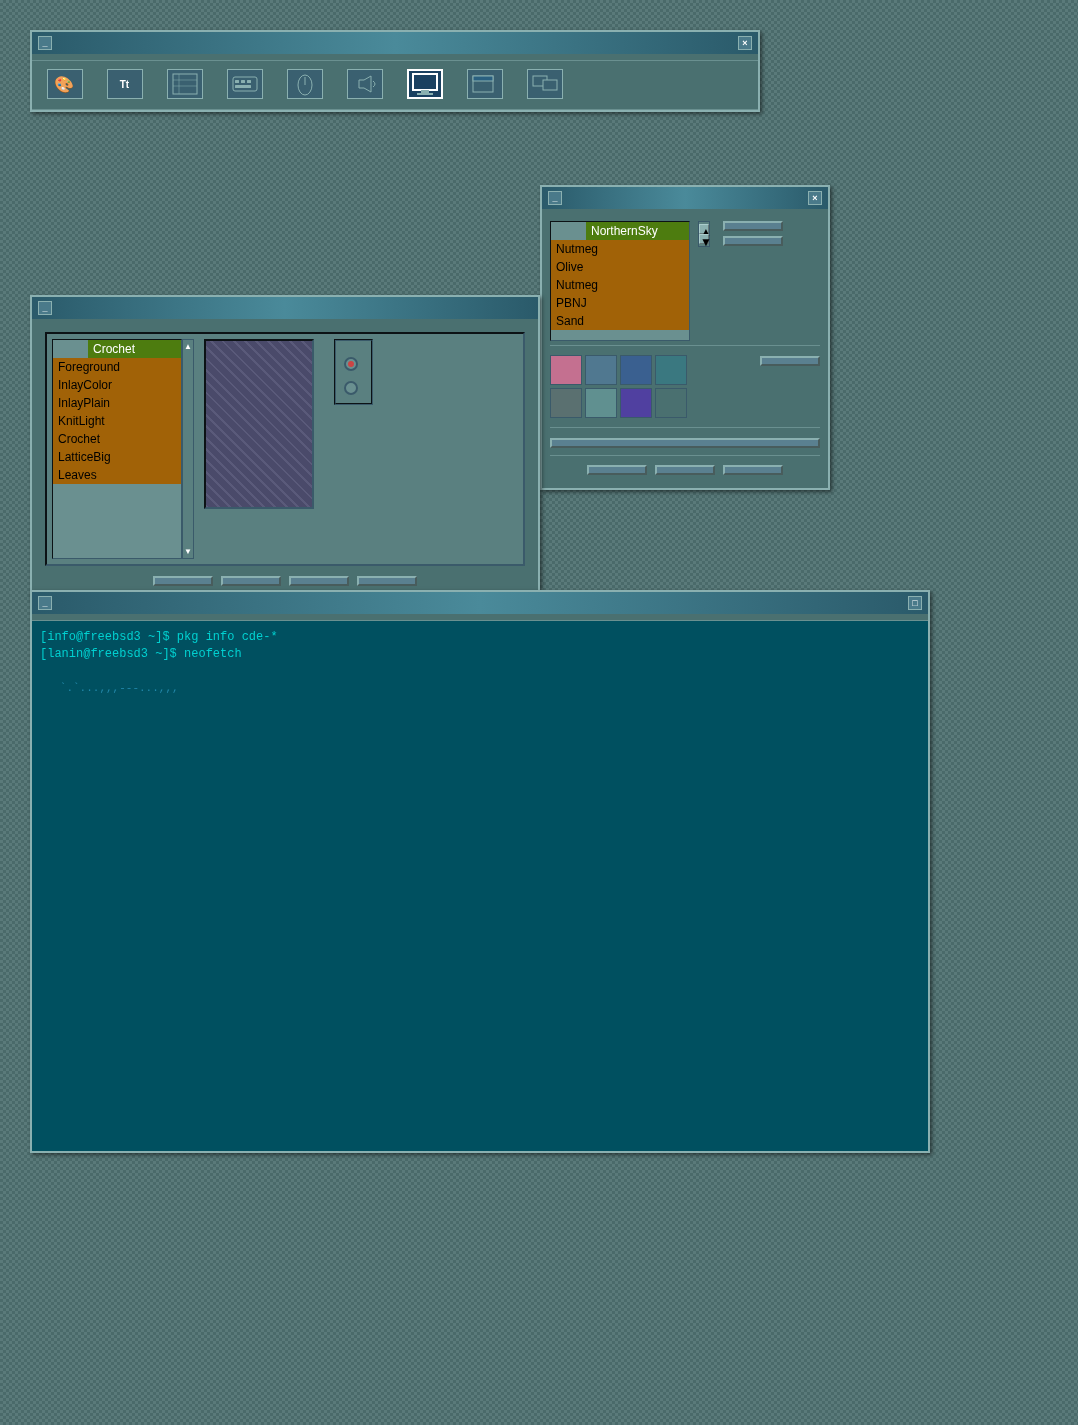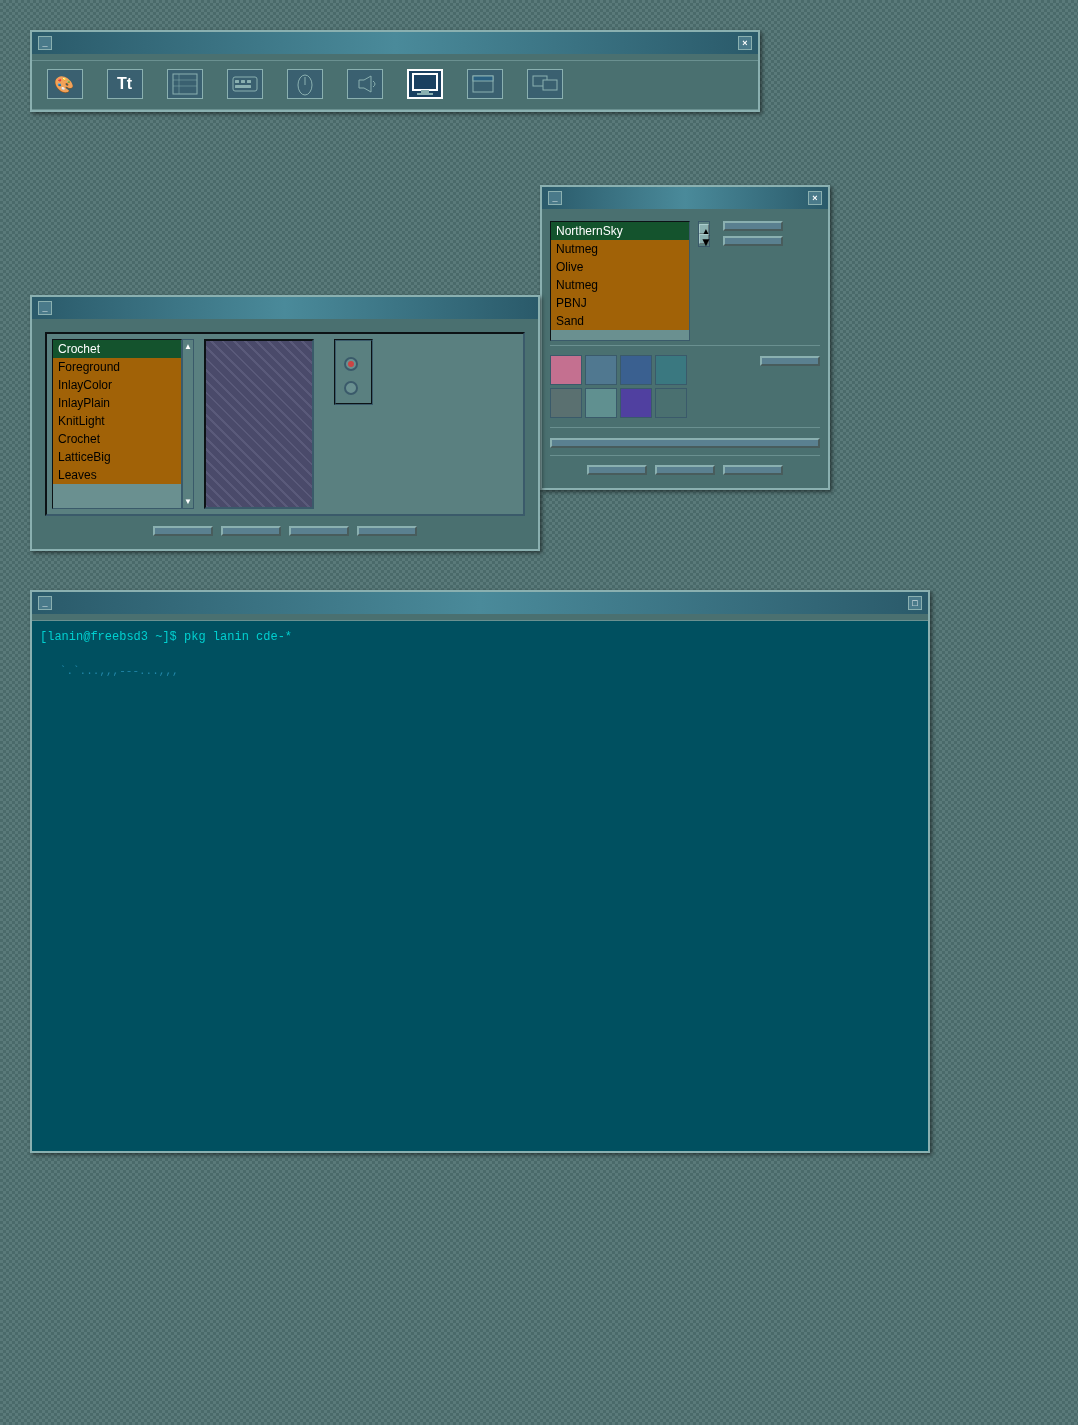--- a/index.html
+++ b/index.html
@@ -148,22 +148,23 @@
 
     .listbox-item {
       padding: 2px 5px;
       color: black;
       font-size: 12px;
       cursor: pointer;
       background: #a16207;
     }
 
     .listbox-item.selected {
-      background: #14532d;
-      color: white;
+      background: #4d7c0f;
+      color: white;
+      margin-left: 35px;
     }
 
     .cde-button {
       background: #5a8090;
       border: 2px outset #8ab0b0;
       color: white;
       font-size: 12px;
       padding: 3px 10px;
       cursor: pointer;
       min-width: 60px;
@@ -286,21 +287,21 @@
   <div class="menubar">
     <span class="menubar-item"></span>
     <span class="menubar-item menubar-right"></span>
   </div>
   <div class="toolbar">
     <div class="toolbar-item">
       <div class="toolbar-icon">🎨</div>
       <span></span>
     </div>
     <div class="toolbar-item">
-      <div class="toolbar-icon" style="font-weight:bold;font-size:16px;">Tt</div>
+      <div class="toolbar-icon" style="font-weight:bold;font-size:10px;">Tt</div>
       <span></span>
     </div>
     <div class="toolbar-item">
       <div class="toolbar-icon">
         <svg width="28" height="24" viewBox="0 0 28 24">
             <rect x="2" y="2" width="24" height="20" fill="#3a6070" stroke="#8ab0b0"></rect>
             <line x1="2" y1="8" x2="26" y2="8" stroke="#8ab0b0" stroke-width="0.5"></line>
             <line x1="2" y1="14" x2="26" y2="14" stroke="#8ab0b0" stroke-width="0.5"></line>
             <line x1="8" y1="2" x2="8" y2="22" stroke="#8ab0b0" stroke-width="0.5"></line>
           </svg>
@@ -427,21 +428,21 @@
 
 <div class="window sm-backdrop">
   <div class="window-titlebar">
     <div class="title-btn">_</div>
     <span class="title-text"></span>
   </div>
   <div class="dialog-content">
     <div class="backdrop-inner">
 
       <div style="display:flex;">
-        <div class="listbox" style="height:170px; width:130px;">
+        <div class="listbox" style="height:220px; width:130px;">
           <div class="listbox-item selected">Crochet</div>
           <div class="listbox-item">Foreground</div>
           <div class="listbox-item">InlayColor</div>
           <div class="listbox-item">InlayPlain</div>
           <div class="listbox-item">KnitLight</div>
           <div class="listbox-item">Crochet</div>
           <div class="listbox-item">LatticeBig</div>
           <div class="listbox-item">Leaves</div>
         </div>
         <div style="width:12px; background:#5a8080; border:1px solid #3a5a6a; display:flex; flex-direction:column; align-items:center;">
@@ -484,19 +485,20 @@
     <span class="title-text"></span>
     <div class="title-btn">□</div>
   </div>
   <div class="menubar">
     <span class="menubar-item"></span>
     <span class="menubar-item"></span>
     <span class="menubar-item"></span>
     <span class="menubar-item menubar-right"></span>
   </div>
   <div class="terminal-content">
-    <div class="terminal-line">[lanin@freebsd3 ~]$ pkg lanin cde-*</div>
+    <div class="terminal-line">[info@freebsd3 ~]$ pkg info cde-*</div>
+    <div class="terminal-line">[lanin@freebsd3 ~]$ neofetch</div>
 
     <div style="display:flex; gap:10px; margin-top:2px;">
       <div style="color:#2288aa; font-family:'Courier New',monospace; font-size:11px; line-height:1.45; width:380px; white-space:pre;">
    `.`...,,,---...,,,</div>
       </div>
     </div>
   </div>
 </body></html>

